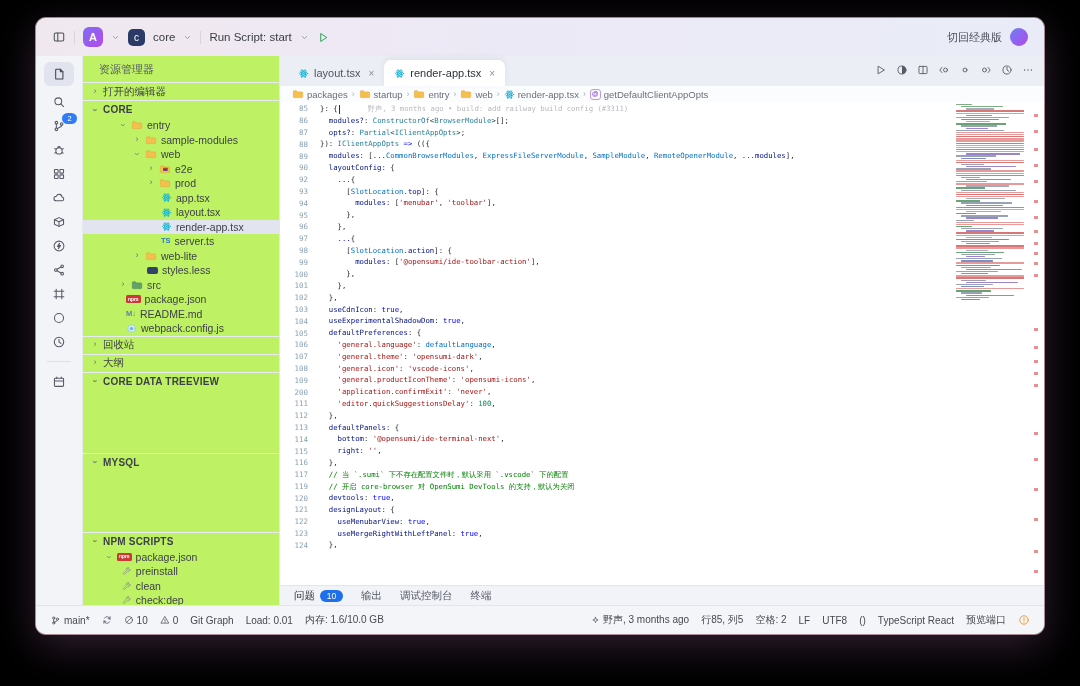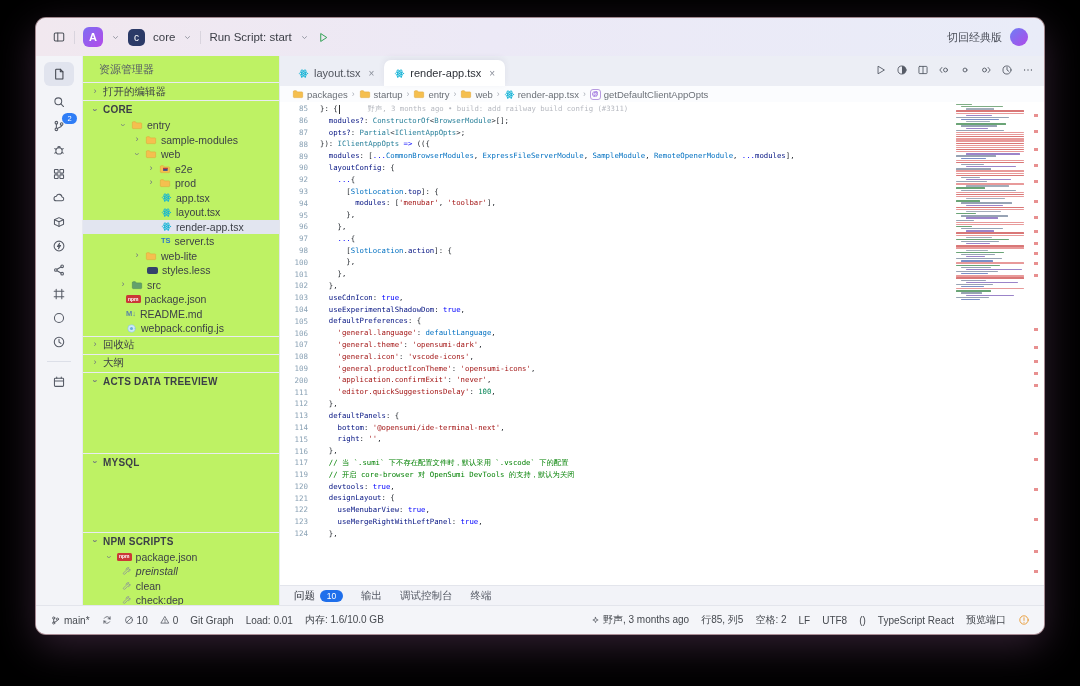--- a/index.html
+++ b/index.html
@@ -384,40 +384,40 @@
         <div class="sb-row">
           <span class="chev">›</span>
           <span class="lbl">回收站</span>
         </div>
         <div class="sb-row">
           <span class="chev">›</span>
           <span class="lbl">大纲</span>
         </div>
         <div class="sb-row bold">
           <span class="chev open">›</span>
-          <span class="lbl">ACTS DATA TREEVIEW</span>
+          <span class="lbl">CORE DATA TREEVIEW</span>
         </div>
         <div style="height: 63px;"></div>
         <div class="sb-row bold">
           <span class="chev open">›</span>
           <span class="lbl">MYSQL</span>
         </div>
         <div style="height: 61px;"></div>
         <div class="sb-row bold">
           <span class="chev open">›</span>
           <span class="lbl">NPM SCRIPTS</span>
         </div>
         <div class="tree-row" style="padding-left: 22px;">
           <span class="chev open">›</span>
           <span class="icon">
             <span class="badge-npm">npm</span>
           </span>
           <span>package.json</span>
         </div>
-        <div class="tree-row" style="padding-left: 38.8px; font-style: italic;">
+        <div class="tree-row" style="padding-left: 38.8px;">
           <span class="icon">
             <svg width="10" height="10" viewBox="0 0 16 16" fill="none" stroke="#8a8f99" stroke-width="1.2" stroke-linecap="round" stroke-linejoin="round">
               <path d="M10.8 2.8a3.1 3.1 0 0 0-4 4L2.6 11a1.4 1.4 0 0 0 2 2l4.2-4.2a3.1 3.1 0 0 0 4-4L10.6 7 9 5.4z"></path>
             </svg>
           </span>
           <span>preinstall</span>
         </div>
         <div class="tree-row" style="padding-left: 38.8px;">
           <span class="icon">
             <svg width="10" height="10" viewBox="0 0 16 16" fill="none" stroke="#8a8f99" stroke-width="1.2" stroke-linecap="round" stroke-linejoin="round">
@@ -615,20 +615,24 @@
             </div>
             <div class="code-line">
               <span class="gutter">97</span>
               <span class="line-text"><span class="tok-k">    ...</span><span class="tok-p">{</span></span>
             </div>
             <div class="code-line">
               <span class="gutter">98</span>
               <span class="line-text"><span class="tok-p">      [</span><span class="tok-c">SlotLocation</span><span class="tok-p">.</span><span class="tok-v">action</span><span class="tok-p">]: {</span></span>
             </div>
             <div class="code-line">
+              <span class="gutter">99</span>
+              <span class="line-text"><span class="tok-v">        modules</span><span class="tok-p">: [</span><span class="tok-s">'@opensumi/ide-toolbar-action'</span><span class="tok-p">],</span></span>
+            </div>
+            <div class="code-line">
               <span class="gutter">100</span>
               <span class="line-text"><span class="tok-p">      },</span></span>
             </div>
             <div class="code-line">
               <span class="gutter">101</span>
               <span class="line-text"><span class="tok-p">    },</span></span>
             </div>
             <div class="code-line">
               <span class="gutter">102</span>
               <span class="line-text"><span class="tok-p">  },</span></span>

